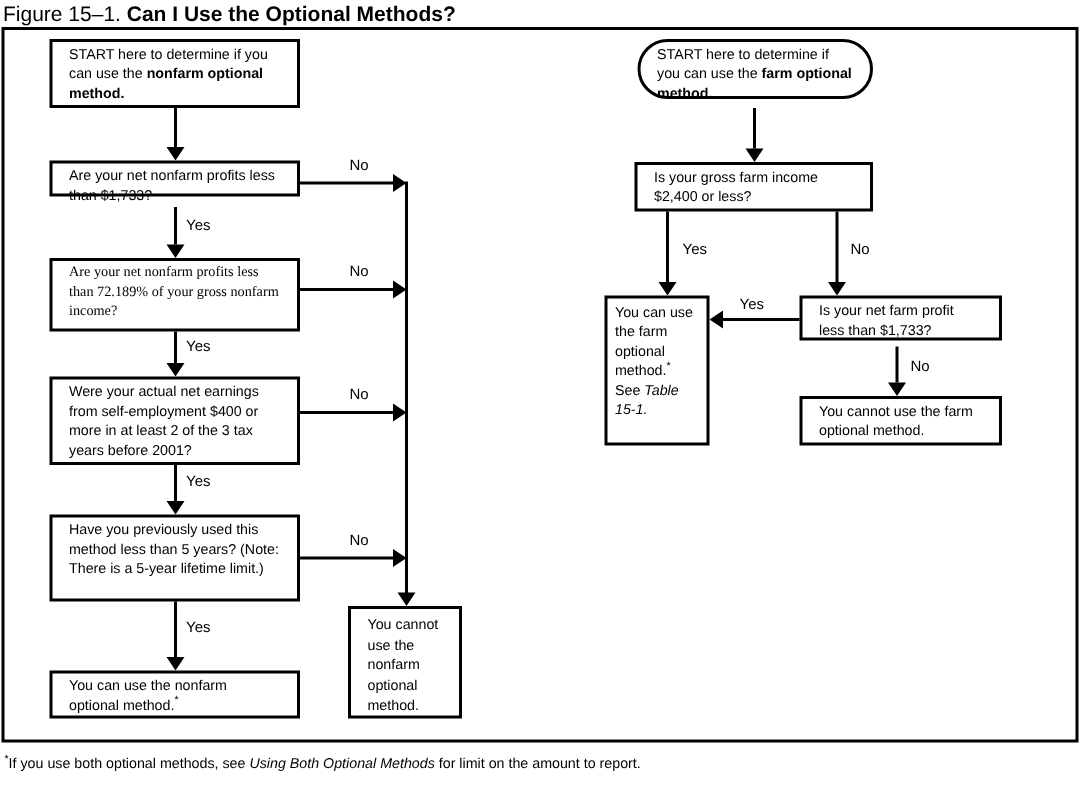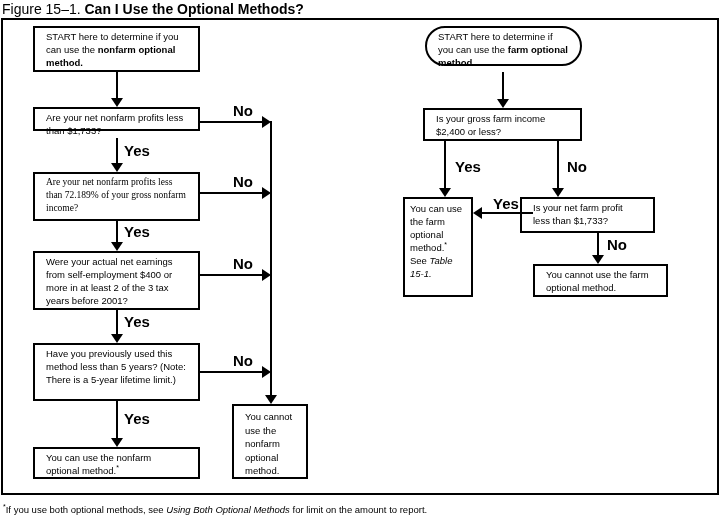--- a/index.html
+++ b/index.html
@@ -12,21 +12,21 @@
        font-size:9.5px;line-height:13px;padding:2px 11px;}
   .vline,.hline{position:absolute;background:#000;}
   .vline{width:2px;}
   .hline{height:2px;}
   .ah-down{position:absolute;width:0;height:0;border-left:6px solid transparent;
            border-right:6px solid transparent;border-top:9px solid #000;}
   .ah-right{position:absolute;width:0;height:0;border-top:6px solid transparent;
             border-bottom:6px solid transparent;border-left:9px solid #000;}
   .ah-left{position:absolute;width:0;height:0;border-top:6px solid transparent;
            border-bottom:6px solid transparent;border-right:9px solid #000;}
-  .lbl{position:absolute;font-weight:bold;font-size:15px;line-height:10px;}
+  .lbl{position:absolute;font-weight:normal;font-size:10px;line-height:10px;}
   sup{font-size:7px;line-height:0;}
   i{font-style:italic;}
   b{font-weight:bold;}
   .footnote{position:absolute;left:3px;top:504px;font-size:9.5px;line-height:12px;}
 </style>
 </head>
 <body>
 
 <div id="page">
 
@@ -118,21 +118,21 @@
   <div class="lbl" style="left:455px;top:162px;">Yes</div>
 
   <div class="vline" style="left:557px;top:141px;height:47px;"></div>
   <div class="ah-down" style="left:552px;top:188px;"></div>
   <div class="lbl" style="left:567px;top:162px;">No</div>
 
   <div class="box" style="left:403px;top:197px;width:70px;height:100px;padding:3px 5px;">
     <span>You can use the farm optional method.</span><sup>*</sup><span> See </span><i>Table 15-1.</i>
   </div>
 
-  <div class="box" style="left:520px;top:197px;width:135px;height:36px;">
+  <div class="box" style="left:533px;top:197px;width:135px;height:30px;">
     <span>Is your net farm profit less than $1,733?</span>
   </div>
 
   <div class="hline" style="left:482px;top:212px;width:51px;"></div>
   <div class="ah-left" style="left:473px;top:207px;"></div>
   <div class="lbl" style="left:493px;top:199px;">Yes</div>
 
   <div class="vline" style="left:597px;top:231px;height:24px;"></div>
   <div class="ah-down" style="left:592px;top:255px;"></div>
   <div class="lbl" style="left:607px;top:240px;">No</div>

